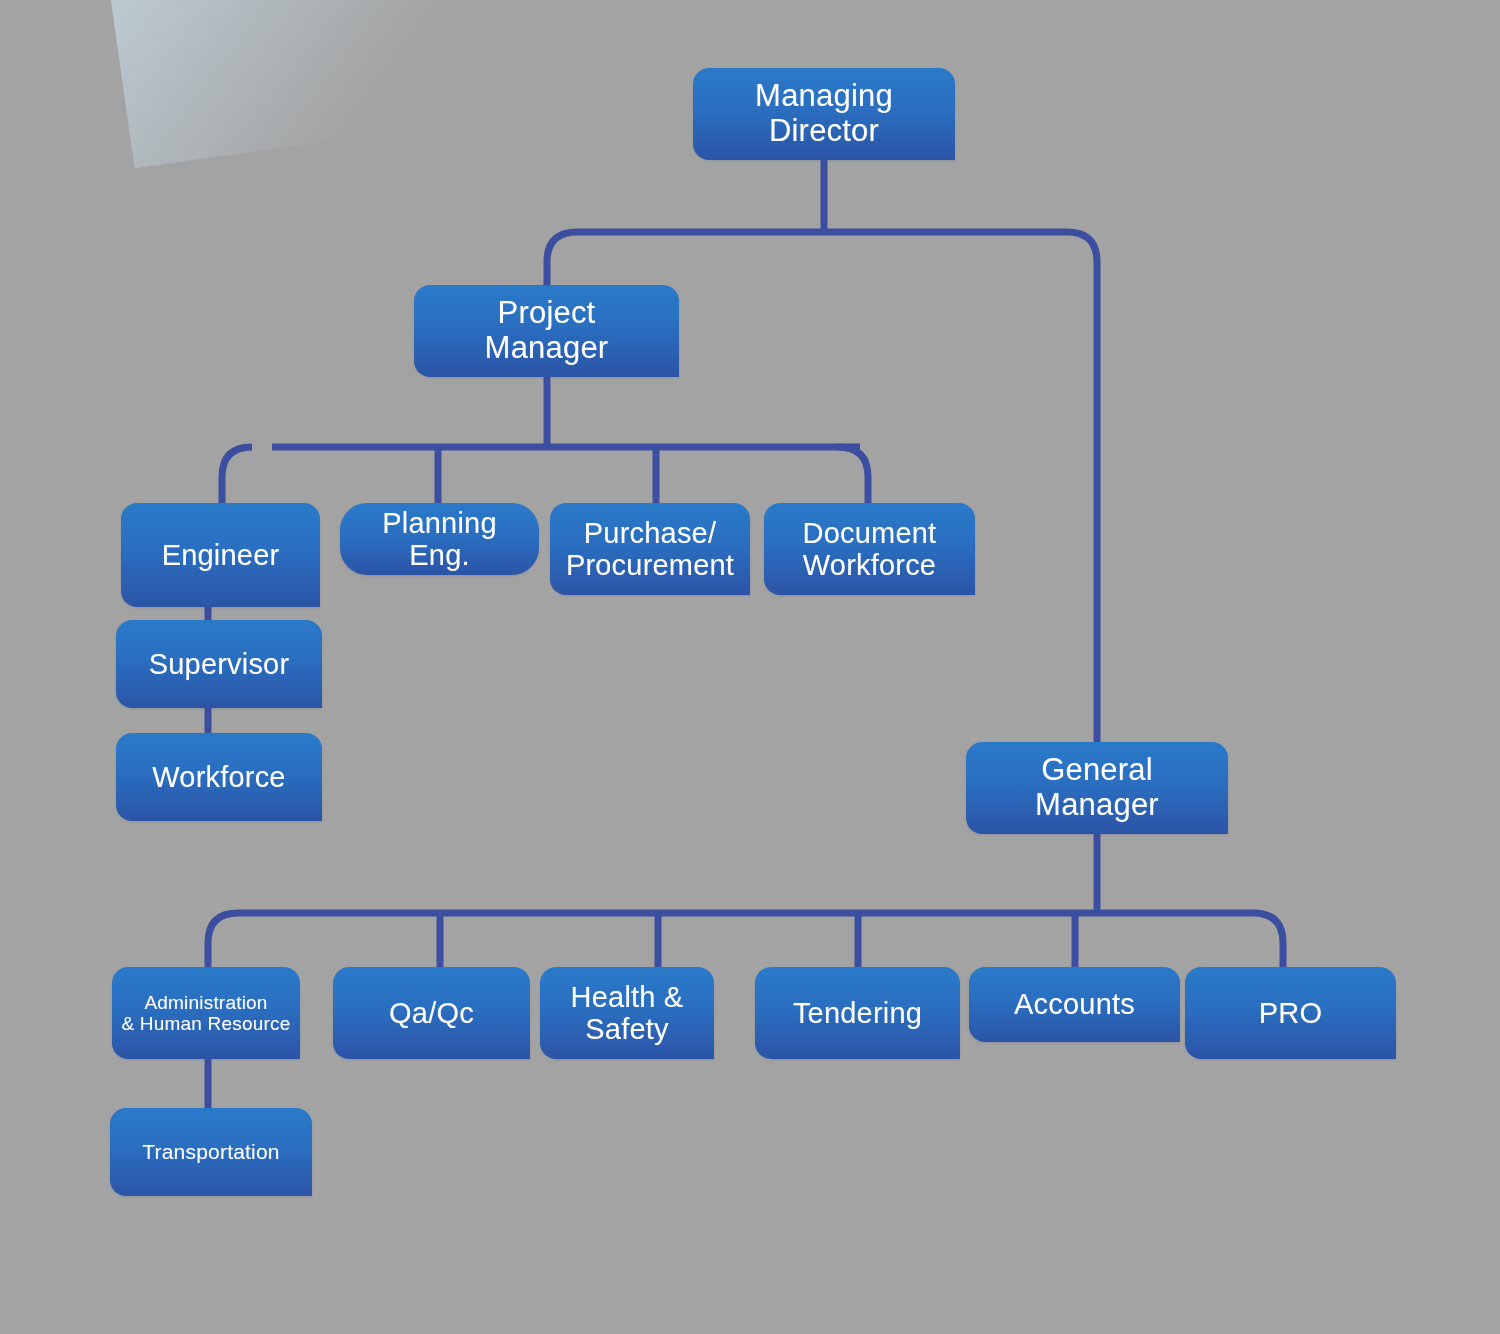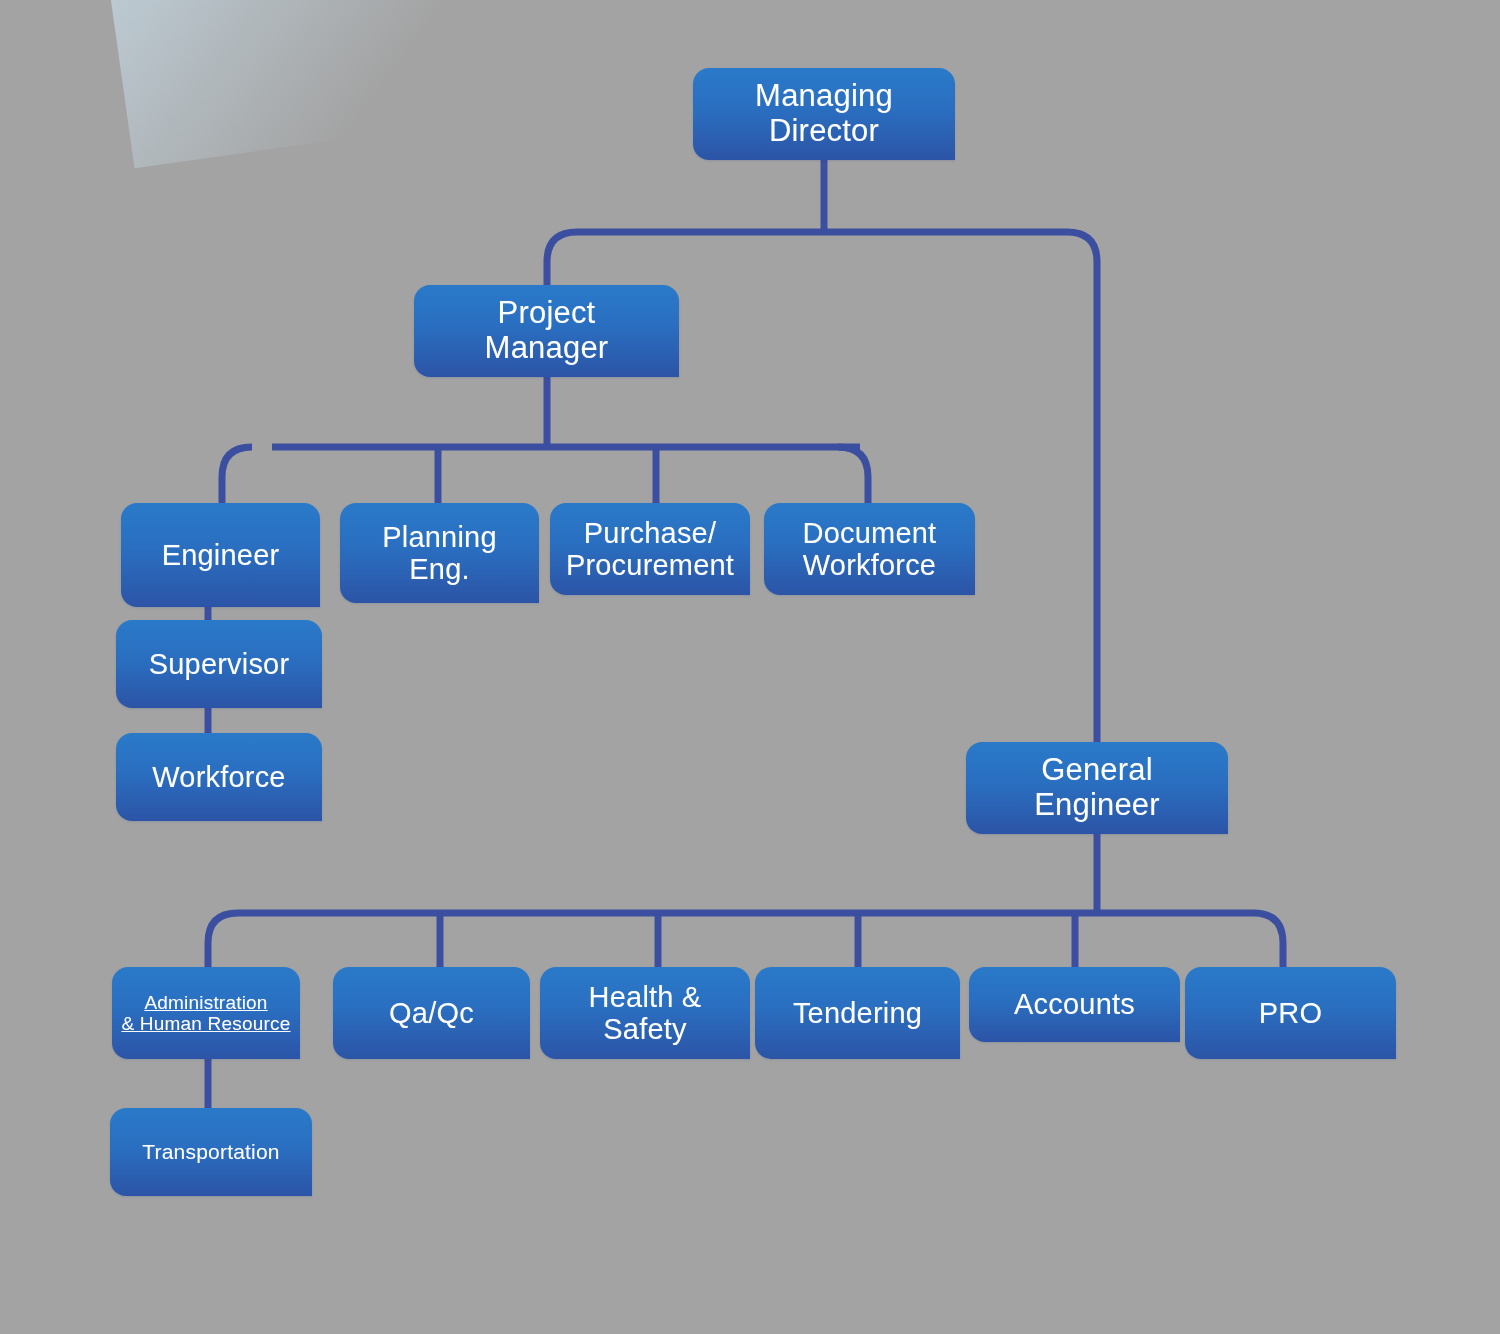--- a/index.html
+++ b/index.html
@@ -109,21 +109,21 @@
 
   <div class="node fs-lg" style="left:414px;  top:285px;  width:265px; height:92px;">
     <span class="node-label">Project
 Manager</span>
   </div>
 
   <div class="node fs-md" style="left:121px;  top:503px;  width:199px; height:104px;">
     <span class="node-label">Engineer</span>
   </div>
 
-  <div class="node fs-md" style="left:340px;  top:503px;  width:199px; height:100px;">
+  <div class="node fs-md" style="left:340px;  top:503px;  width:199px; height:72px;border-radius:27px;">
     <span class="node-label">Planning
 Eng.</span>
   </div>
 
   <div class="node fs-md" style="left:550px;  top:503px;  width:200px; height:92px;">
     <span class="node-label">Purchase/
 Procurement</span>
   </div>
 
   <div class="node fs-md" style="left:764px;  top:503px;  width:211px; height:92px;">
@@ -134,33 +134,33 @@
   <div class="node fs-md" style="left:116px;  top:733px;  width:206px; height:88px;">
     <span class="node-label">Workforce</span>
   </div>
 
   <div class="node fs-md" style="left:116px;  top:620px;  width:206px; height:88px;">
     <span class="node-label">Supervisor</span>
   </div>
 
   <div class="node fs-lg" style="left:966px;  top:742px;  width:262px; height:92px;">
     <span class="node-label">General
-Engineer</span>
+Manager</span>
   </div>
 
-  <div class="node fs-xs" style="left:112px;  top:967px;  width:188px; height:92px;text-decoration:underline;">
+  <div class="node fs-xs" style="left:112px;  top:967px;  width:188px; height:92px;">
     <span class="node-label">Administration
 &amp; Human Resource</span>
   </div>
 
   <div class="node fs-md" style="left:333px;  top:967px;  width:197px; height:92px;">
     <span class="node-label">Qa/Qc</span>
   </div>
 
-  <div class="node fs-md" style="left:540px;  top:967px;  width:210px; height:92px;">
+  <div class="node fs-md" style="left:540px;  top:967px;  width:174px; height:92px;">
     <span class="node-label">Health &amp;
 Safety</span>
   </div>
 
   <div class="node fs-md" style="left:755px;  top:967px;  width:205px; height:92px;">
     <span class="node-label">Tendering</span>
   </div>
 
   <div class="node fs-md" style="left:969px;  top:967px;  width:211px; height:75px;">
     <span class="node-label">Accounts</span>

